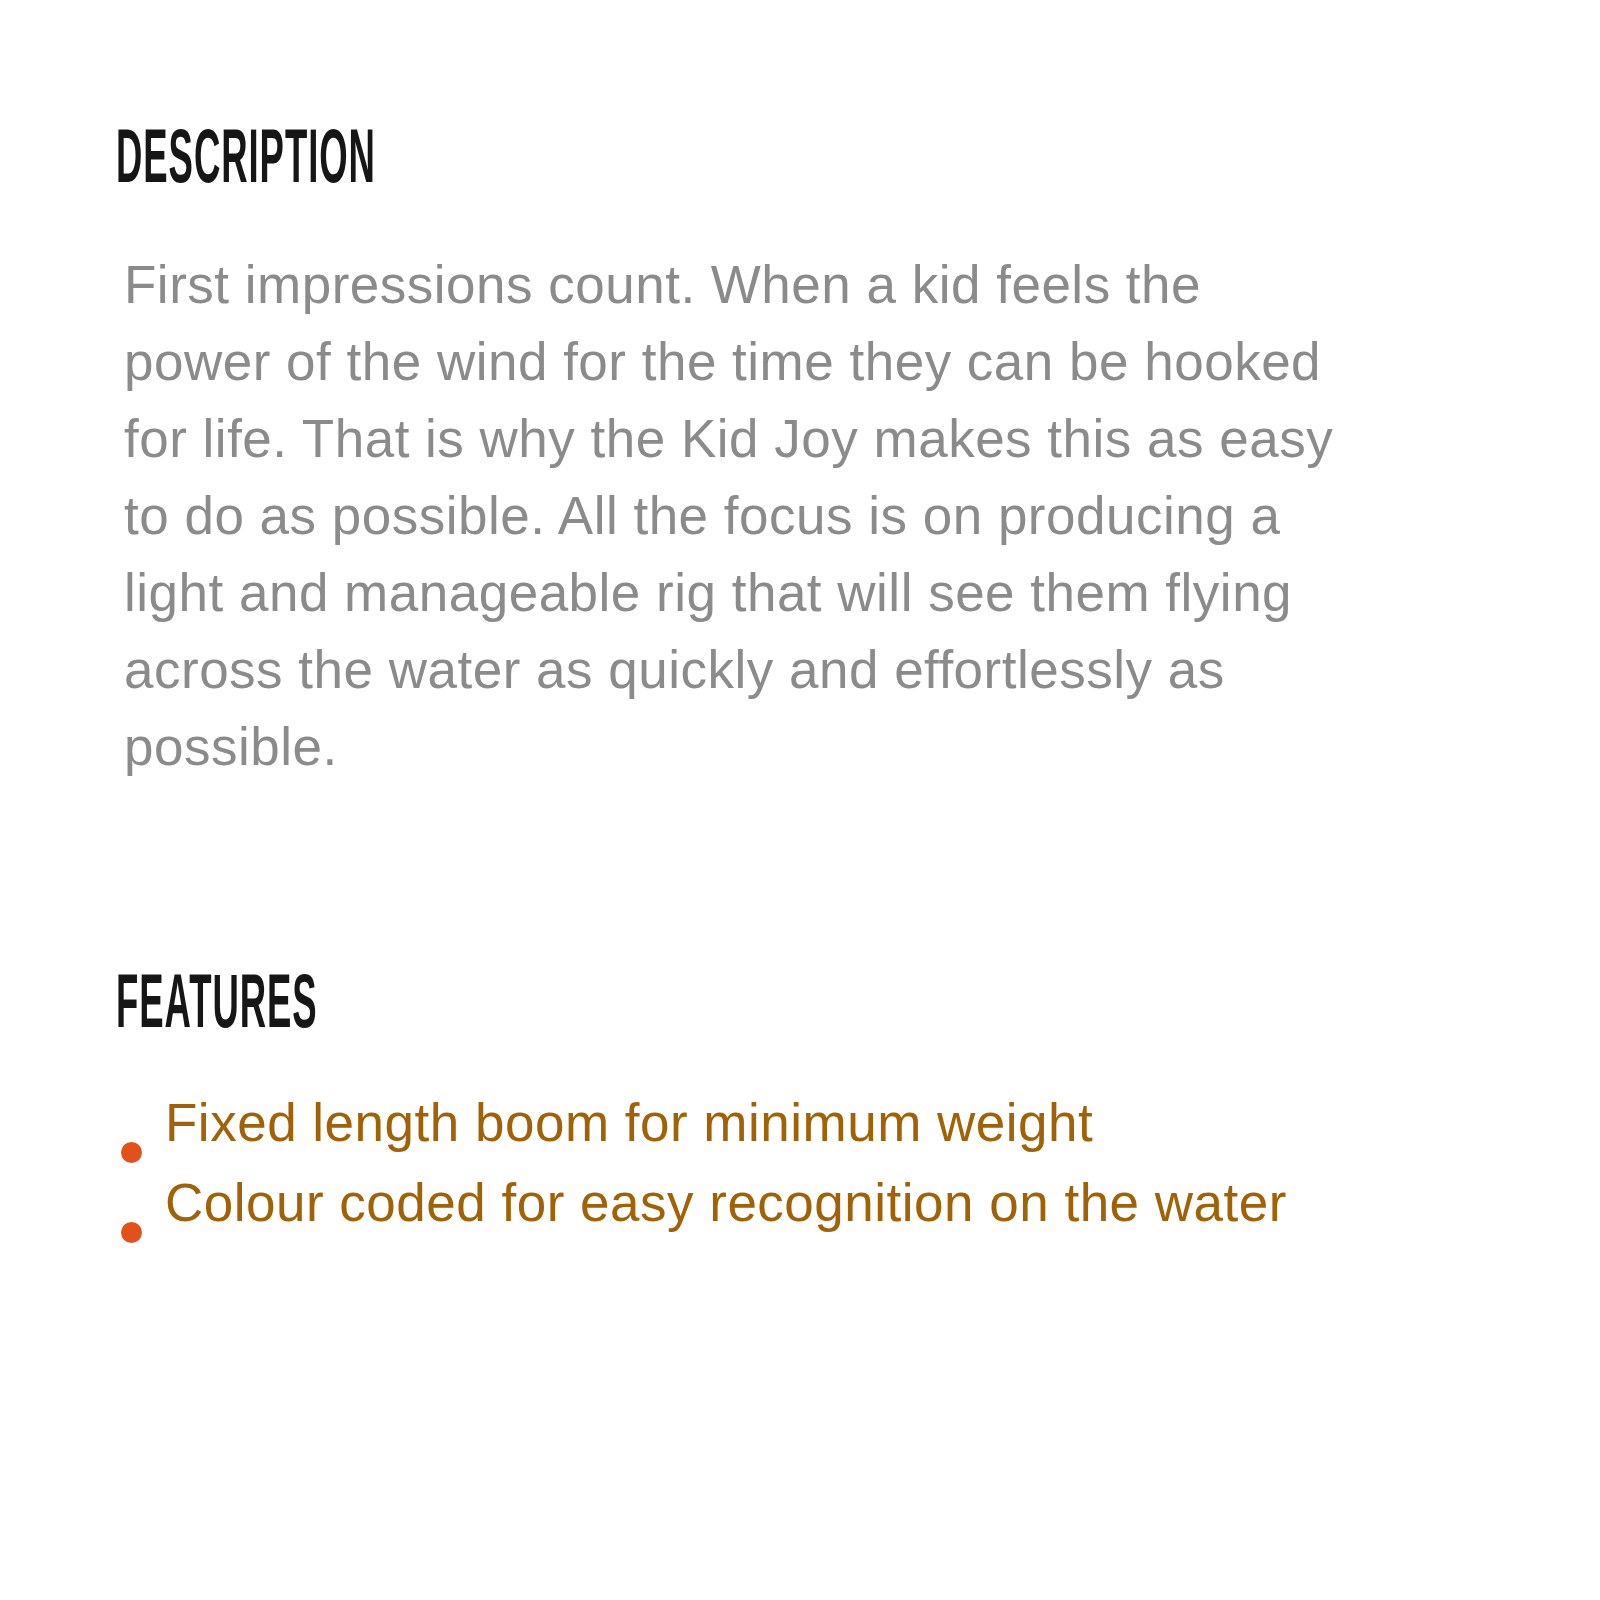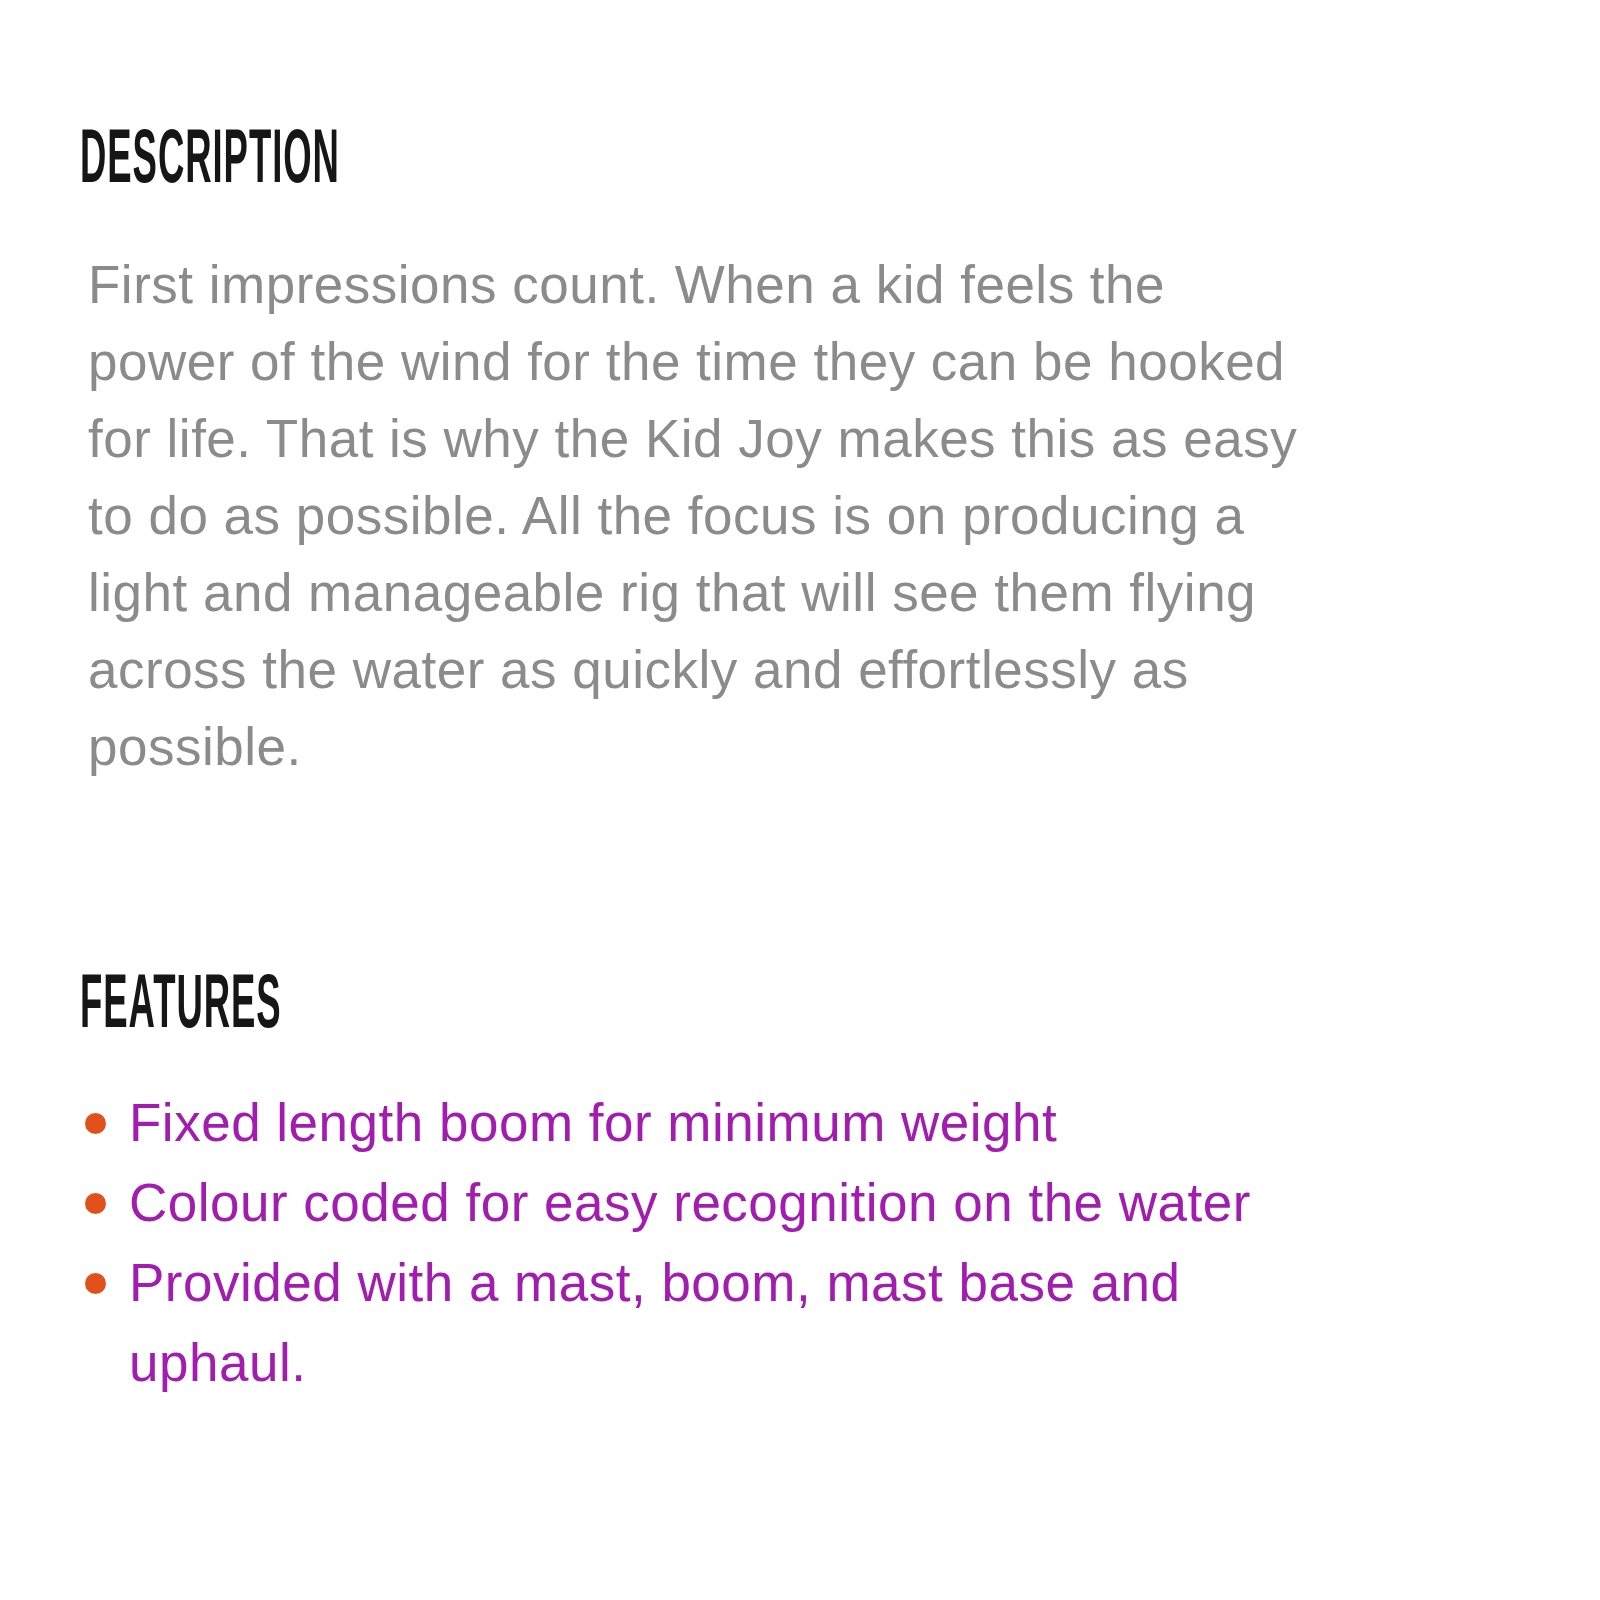--- a/index.html
+++ b/index.html
@@ -6,21 +6,21 @@
     margin: 0;
     padding: 0;
     background: #ffffff;
   }
   .page {
     position: relative;
     width: 1600px;
     height: 1460px;
     background: #ffffff;
     box-sizing: border-box;
-    padding: 118px 140px 0 80px;
+    padding: 118px 140px 0 116px;
     font-family: "Liberation Sans", sans-serif;
     overflow: hidden;
   }
   .section-heading {
     font-size: 76px;
     font-weight: 700;
     line-height: 76px;
     color: #161616;
     letter-spacing: 2px;
     transform: scaleX(0.48);
@@ -40,25 +40,25 @@
   .features-heading {
     margin-top: 178px;
   }
   .feature-list {
     list-style: none;
     margin: 44px 0 0 0;
     padding: 0;
   }
   .feature-item {
     display: flex;
-    align-items: flex-start;
+    align-items: flex-end;
     font-size: 53px;
     line-height: 80px;
     letter-spacing: 0.5px;
-    color: #a21caf;
+    color: #a16207;
   }
   .bullet-dot {
     flex: 0 0 auto;
     width: 21px;
     height: 21px;
     border-radius: 50%;
     background: #e2501c;
     margin: 30px 23px 0 5px;
   }
   .feature-text {
@@ -84,20 +84,15 @@
 
   <ul class="feature-list">
     <li class="feature-item">
       <span class="bullet-dot"></span>
       <span class="feature-text">Fixed length boom for minimum weight</span>
     </li>
     <li class="feature-item">
       <span class="bullet-dot"></span>
       <span class="feature-text">Colour coded for easy recognition on the water</span>
     </li>
-    <li class="feature-item">
-      <span class="bullet-dot"></span>
-      <span class="feature-text">Provided with a mast, boom, mast base and
-uphaul.</span>
-    </li>
   </ul>
 
 </div>
 
 </body></html>

